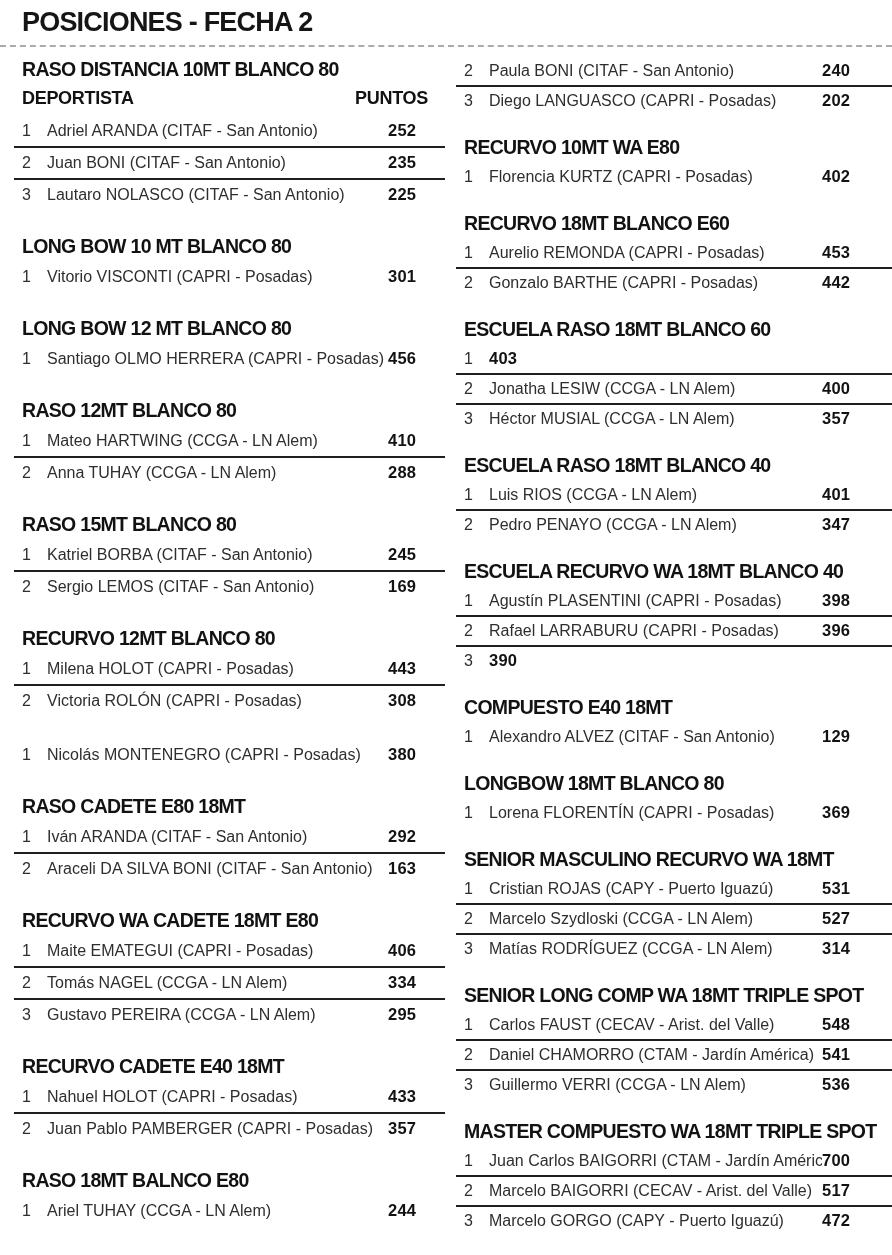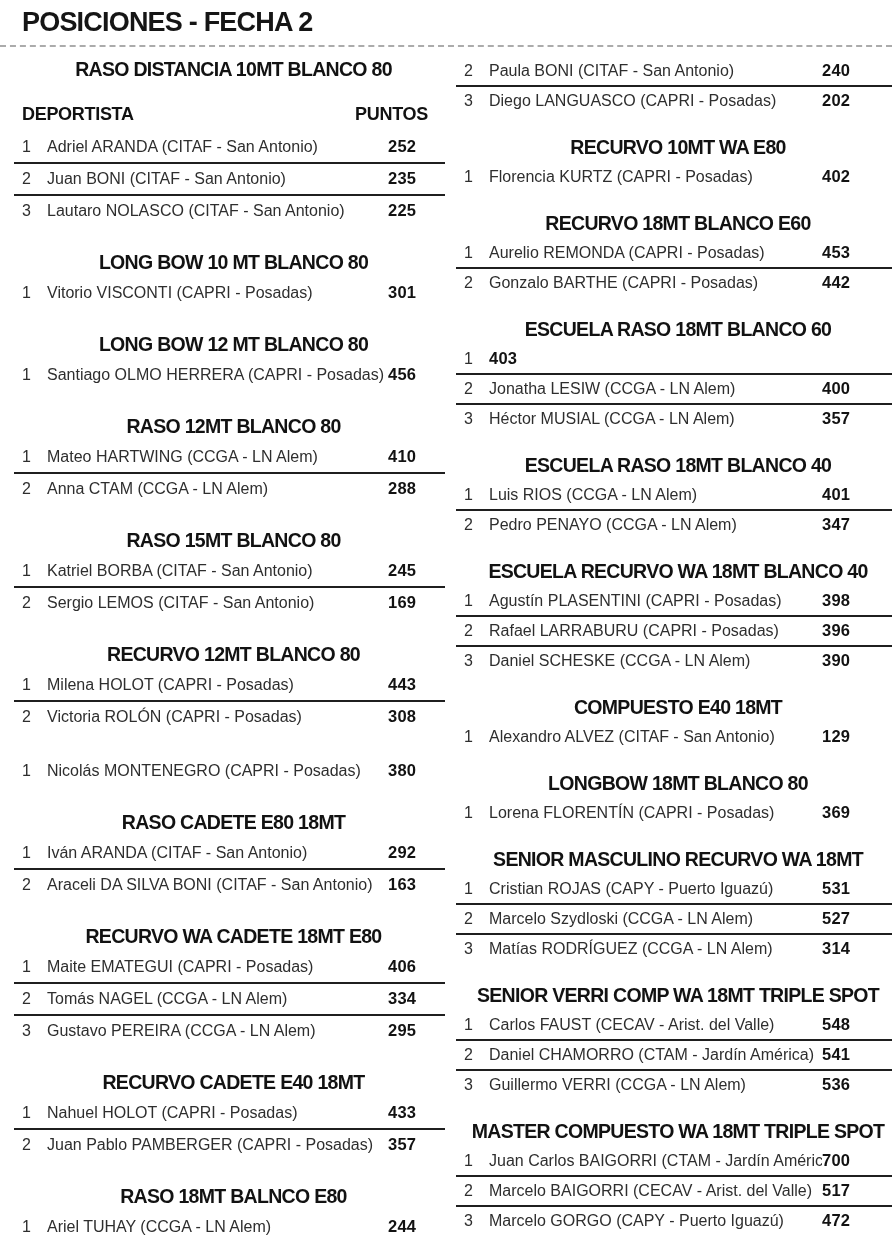--- a/index.html
+++ b/index.html
@@ -33,31 +33,30 @@
 
   .section { margin-bottom: 24px; }
   .col-right .section { margin-bottom: 20px; }
 
   .section-heading {
     margin: 0 0 4px 8px;
     font-size: 19.5px; line-height: 24px;
     font-weight: 900; letter-spacing: -0.7px;
     color: #121212;
     white-space: nowrap;
-    text-align: center;
   }
 
   .list-header {
     display: flex; align-items: baseline;
     padding: 3px 17px 7px 8px;
     font-size: 18px; line-height: 21px;
     font-weight: 800; letter-spacing: -0.3px;
     color: #121212;
   }
-  .list-header .dep { flex: 1; margin-top: 16px; }
+  .list-header .dep { flex: 1; }
 
   .row {
     display: flex; align-items: baseline;
     padding: 5px 17px 6px 8px;
     font-size: 16px; line-height: 19px;
     color: #2e2e2e;
   }
   .col-right .row { padding: 4px 30px 5px 8px; }
   .row.has-sep { border-bottom: 2px solid #1f1f1f; }
 
@@ -124,21 +123,21 @@
         <section class="section">
     <h2 class="section-heading">RASO 12MT BLANCO 80</h2>
     <div class="rows">
             <div class="row has-sep">
     <span class="rank">1</span>
     <span class="name">Mateo HARTWING (CCGA - LN Alem)</span>
     <span class="pts">410</span>
   </div>
             <div class="row">
     <span class="rank">2</span>
-    <span class="name">Anna CTAM (CCGA - LN Alem)</span>
+    <span class="name">Anna TUHAY (CCGA - LN Alem)</span>
     <span class="pts">288</span>
   </div>
           </div>
   </section>
         <section class="section">
     <h2 class="section-heading">RASO 15MT BLANCO 80</h2>
     <div class="rows">
             <div class="row has-sep">
     <span class="rank">1</span>
     <span class="name">Katriel BORBA (CITAF - San Antonio)</span>
@@ -319,21 +318,20 @@
     <span class="name">Agustín PLASENTINI (CAPRI - Posadas)</span>
     <span class="pts">398</span>
   </div>
             <div class="row has-sep">
     <span class="rank">2</span>
     <span class="name">Rafael LARRABURU (CAPRI - Posadas)</span>
     <span class="pts">396</span>
   </div>
             <div class="row">
     <span class="rank">3</span>
-    <span class="name">Daniel SCHESKE (CCGA - LN Alem)</span>
     <span class="pts">390</span>
   </div>
           </div>
   </section>
         <section class="section">
     <h2 class="section-heading">COMPUESTO E40 18MT</h2>
     <div class="rows">
             <div class="row">
     <span class="rank">1</span>
     <span class="name">Alexandro ALVEZ (CITAF - San Antonio)</span>
@@ -365,21 +363,21 @@
     <span class="pts">527</span>
   </div>
             <div class="row">
     <span class="rank">3</span>
     <span class="name">Matías RODRÍGUEZ (CCGA - LN Alem)</span>
     <span class="pts">314</span>
   </div>
           </div>
   </section>
         <section class="section">
-    <h2 class="section-heading">SENIOR VERRI COMP WA 18MT TRIPLE SPOT</h2>
+    <h2 class="section-heading">SENIOR LONG COMP WA 18MT TRIPLE SPOT</h2>
     <div class="rows">
             <div class="row has-sep">
     <span class="rank">1</span>
     <span class="name">Carlos FAUST (CECAV - Arist. del Valle)</span>
     <span class="pts">548</span>
   </div>
             <div class="row has-sep">
     <span class="rank">2</span>
     <span class="name">Daniel CHAMORRO (CTAM - Jardín América)</span>
     <span class="pts">541</span>

